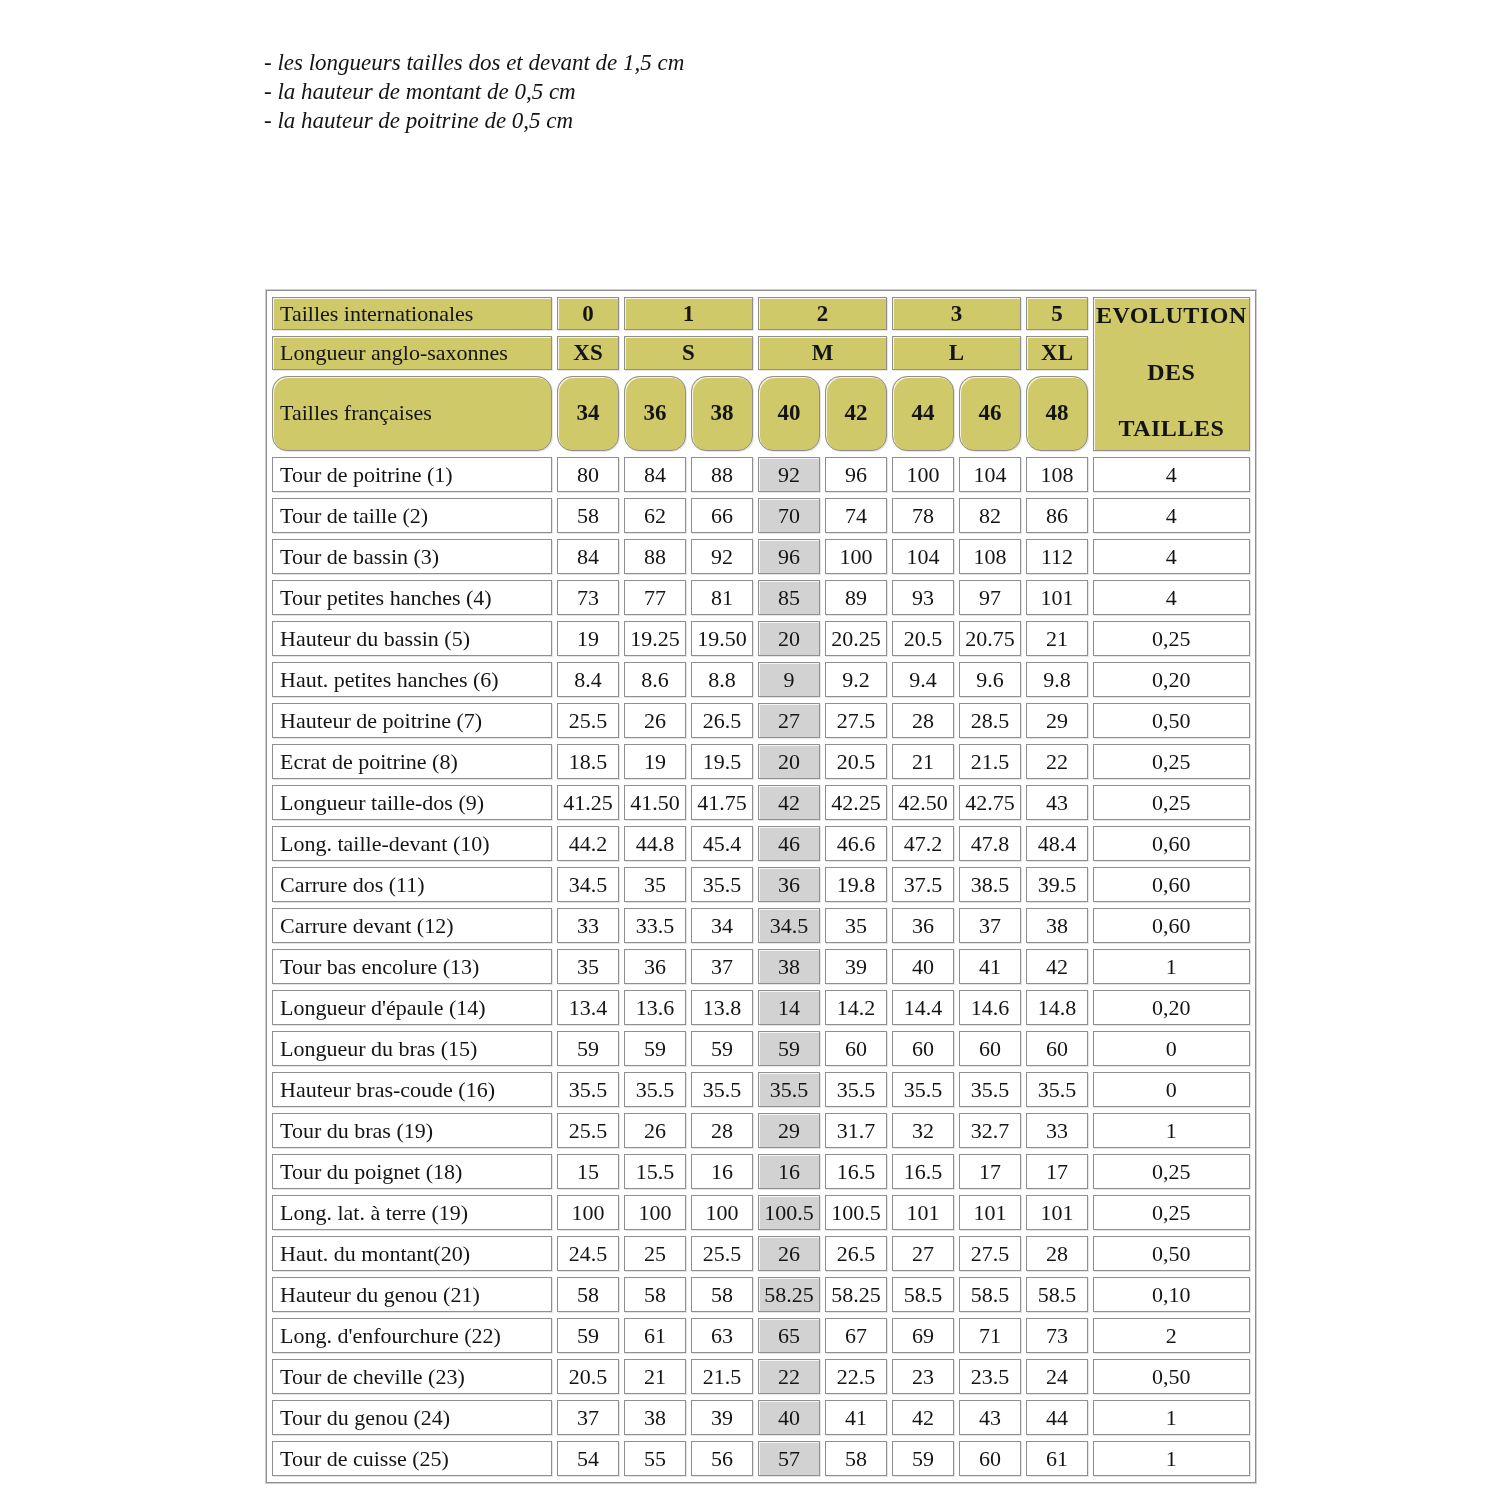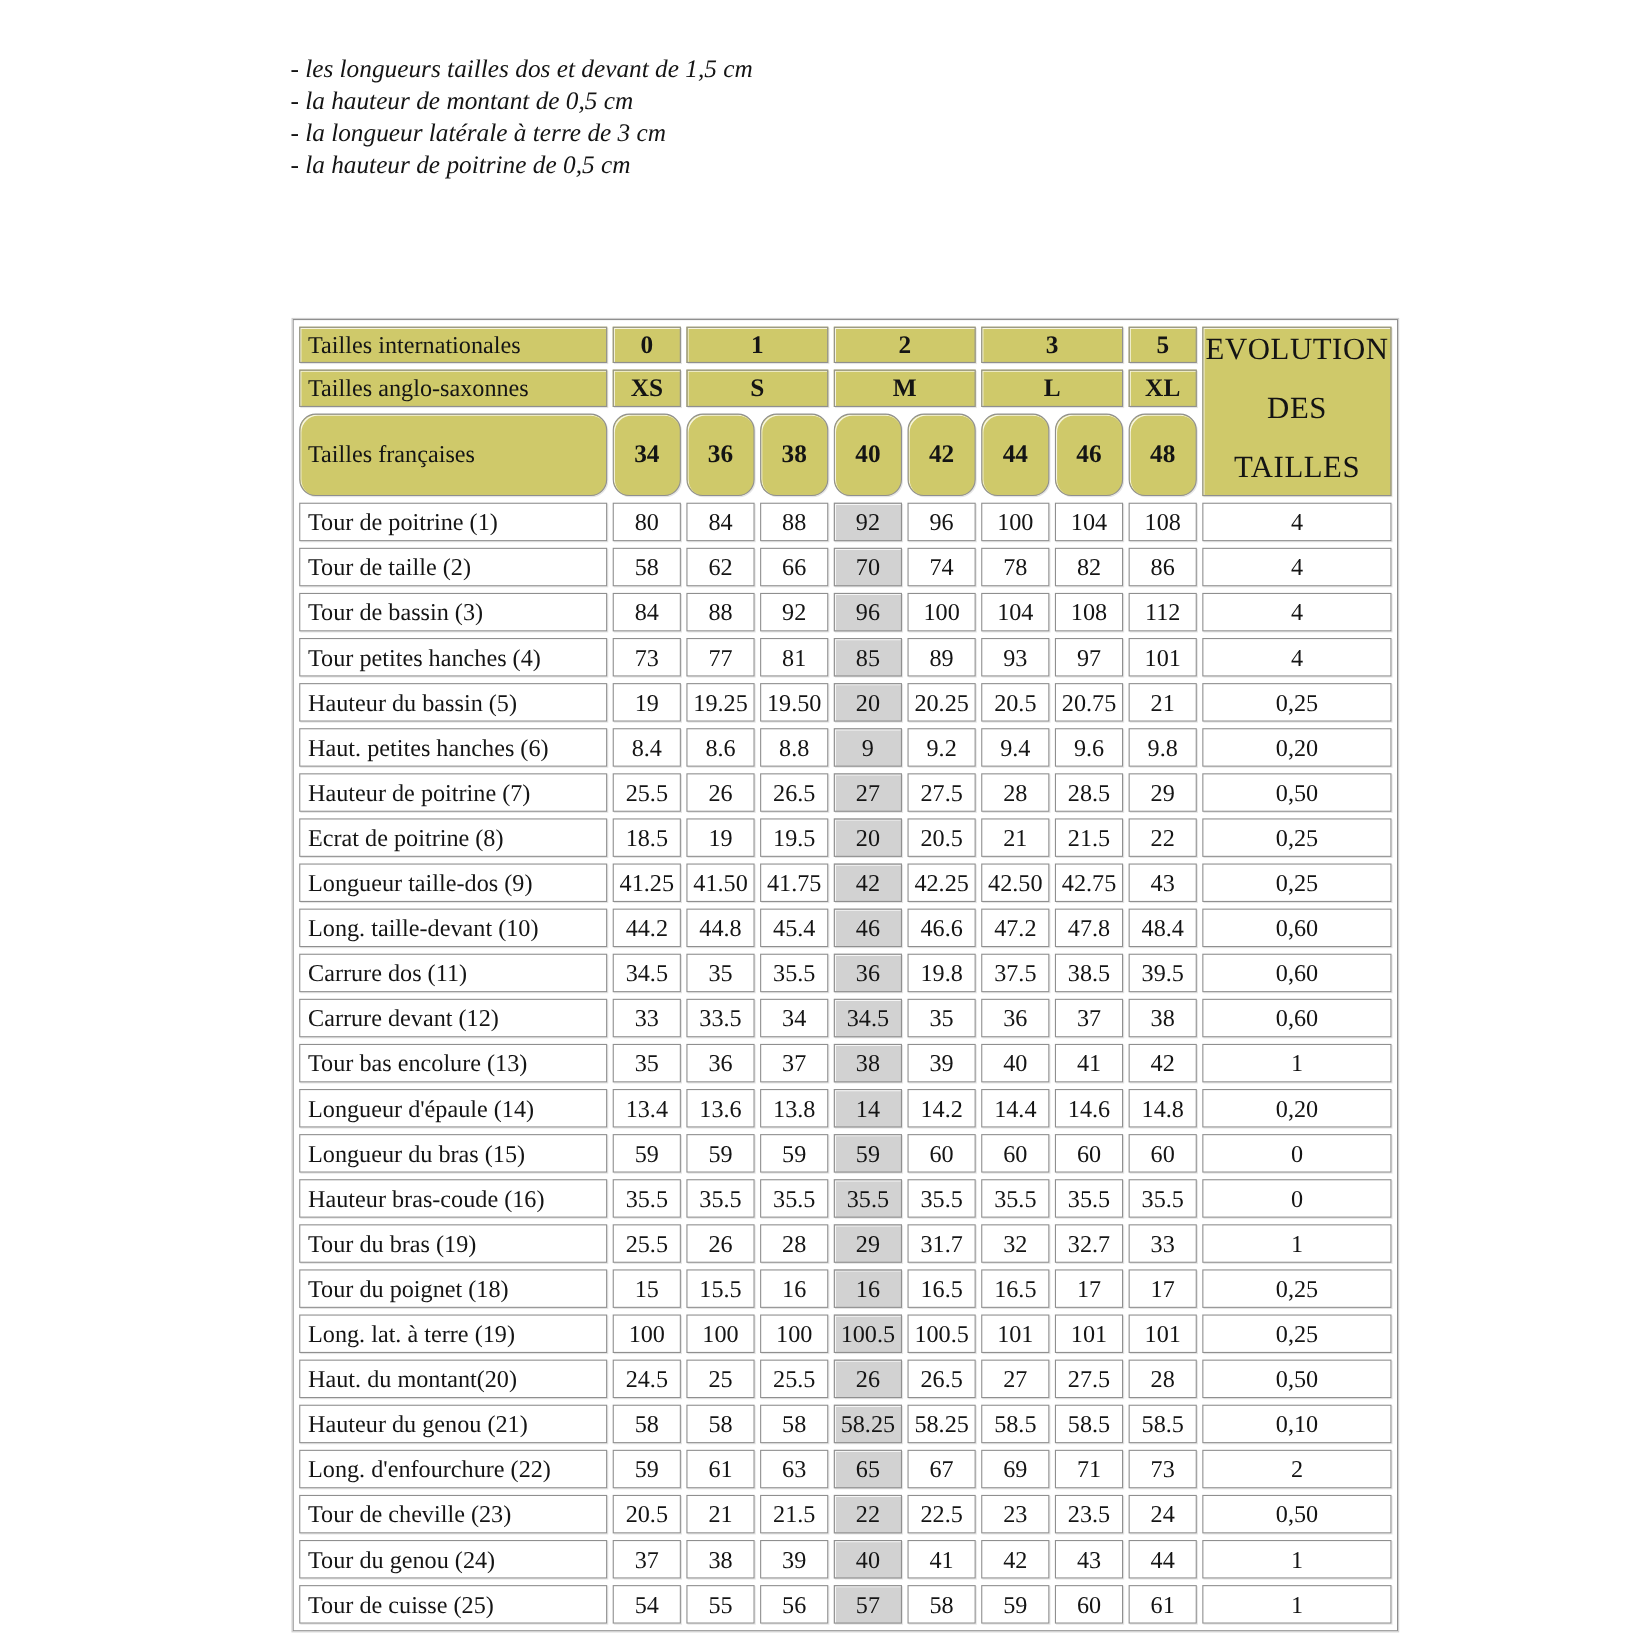--- a/index.html
+++ b/index.html
@@ -25,37 +25,36 @@
   }
   td.hdr{background:#cfc96a;}
   td.label-cell{text-align:left;padding-left:7px;}
   col.c-label{width:280px;}
   col.c-size{width:62px;}
   col.c-evol{width:152px;}
   tr.hdr-row-1 td, tr.hdr-row-2 td{height:31px;margin-top:30px;}
   tr.hdr-row-3 td{height:72px;border-radius:15px;}
   td.group-num, td.size-num{font-weight:bold;font-size:23px;}
   td.evolution-header{
-    vertical-align:top;font-weight:normal;font-size:28px;letter-spacing:0.5px;
+    vertical-align:top;font-weight:bold;font-size:24px;letter-spacing:0.5px;
   }
   td.evolution-header .evo-stack{
     display:flex;flex-direction:column;justify-content:space-between;
     height:100%;min-height:152px;padding:4px 0 8px 0;box-sizing:border-box;
   }
   tbody.data-rows td{height:33px;}
   td.highlight{background:#d2d2d2;}
   td.evolution-cell{}
 </style>
 </head>
 <body>
 
 <div class="intro">
   <div class="dash-line">- les longueurs tailles dos et devant de 1,5 cm</div>
   <div class="dash-line">- la hauteur de montant de 0,5 cm</div>
-  <div class="dash-line">- la longueur latérale à terre de 3 cm</div>
   <div class="dash-line">- la hauteur de poitrine de 0,5 cm</div>
 </div>
 
 <div class="table-wrap">
 <table class="size-chart">
   <colgroup>
     <col class="c-label">
     <col class="c-size">
         <col class="c-size">
         <col class="c-size">
@@ -76,21 +75,21 @@
       <td class="hdr group-num" colspan="1">5</td>
       <td class="hdr evolution-header" rowspan="3">
         <div class="evo-stack">
           <div>EVOLUTION</div>
           <div>DES</div>
           <div>TAILLES</div>
         </div>
       </td>
     </tr>
     <tr class="hdr-row-2">
-      <td class="hdr label-cell">Tailles anglo-saxonnes</td>
+      <td class="hdr label-cell">Longueur anglo-saxonnes</td>
       <td class="hdr group-num" colspan="1">XS</td>
       <td class="hdr group-num" colspan="2">S</td>
       <td class="hdr group-num" colspan="2">M</td>
       <td class="hdr group-num" colspan="2">L</td>
       <td class="hdr group-num" colspan="1">XL</td>
     </tr>
     <tr class="hdr-row-3">
       <td class="hdr label-cell">Tailles françaises</td>
       <td class="hdr size-num">34</td>
       <td class="hdr size-num">36</td>

